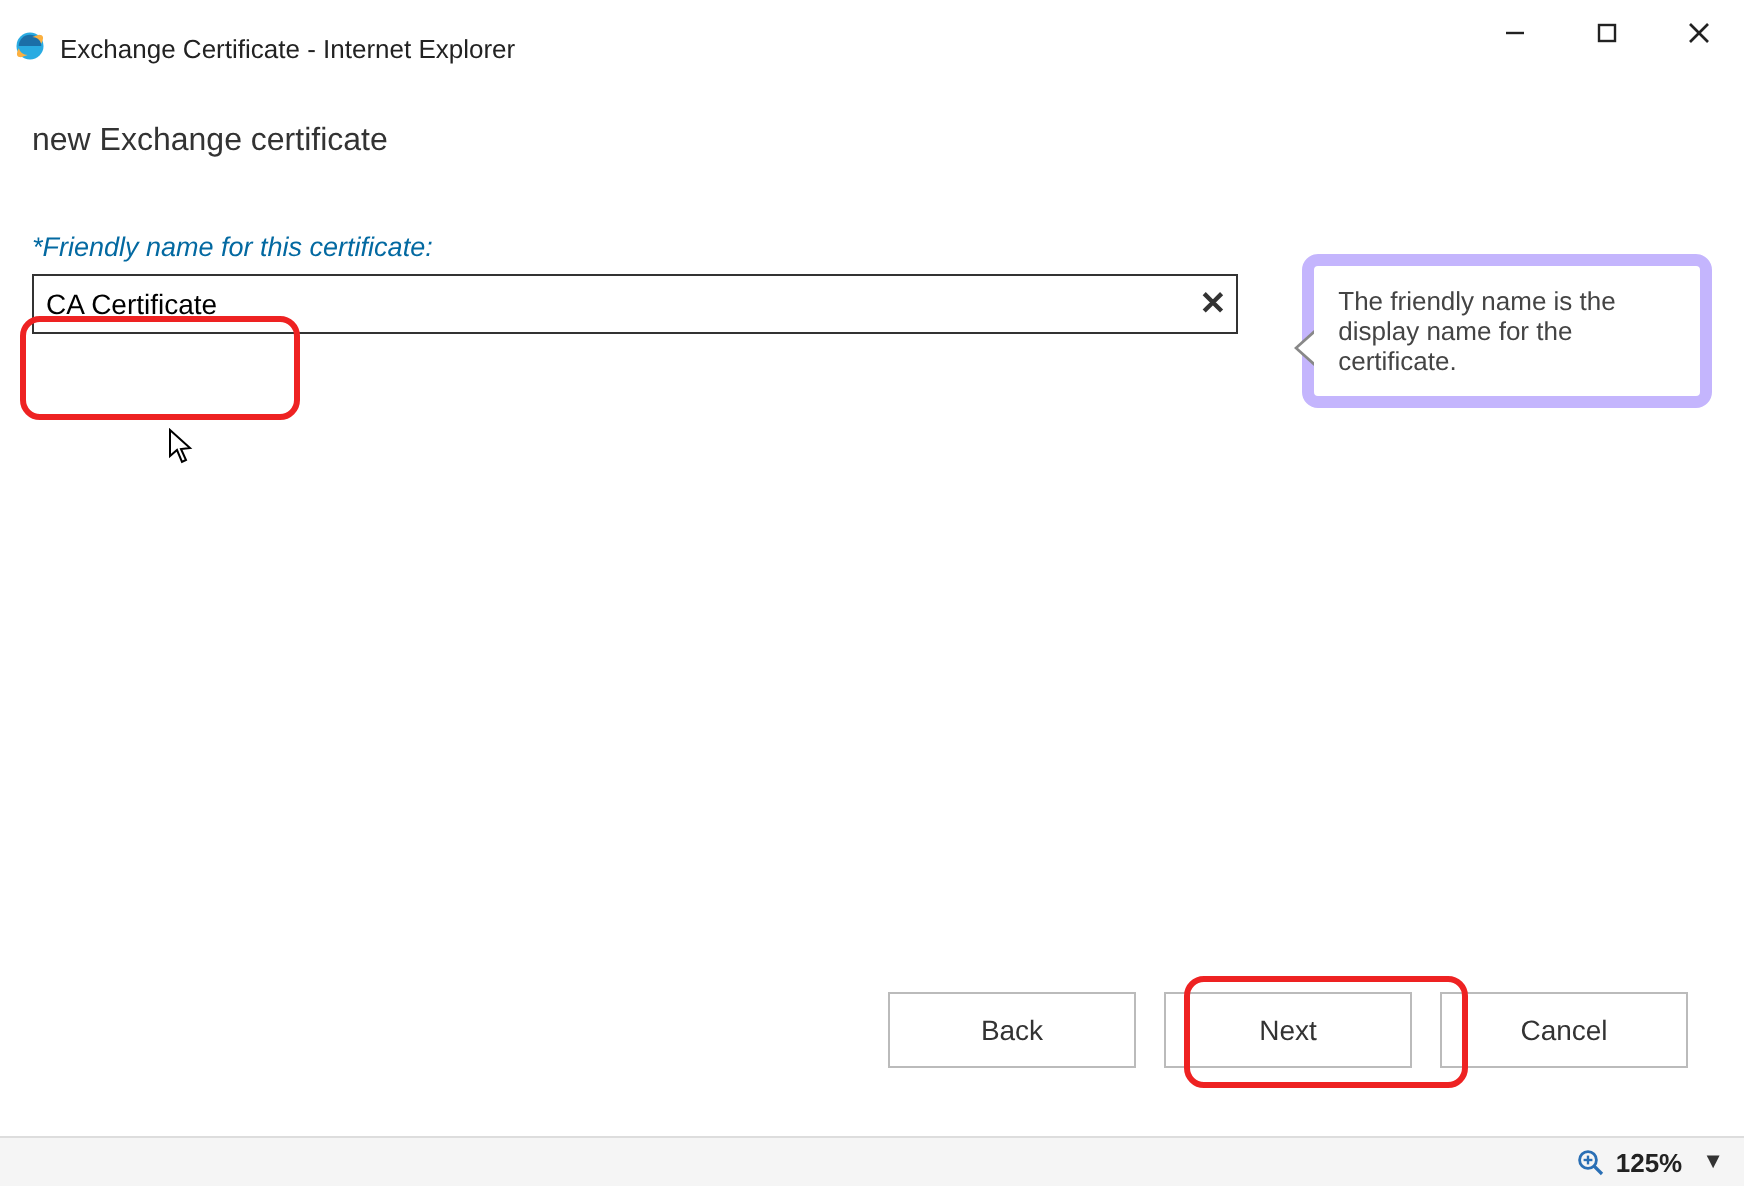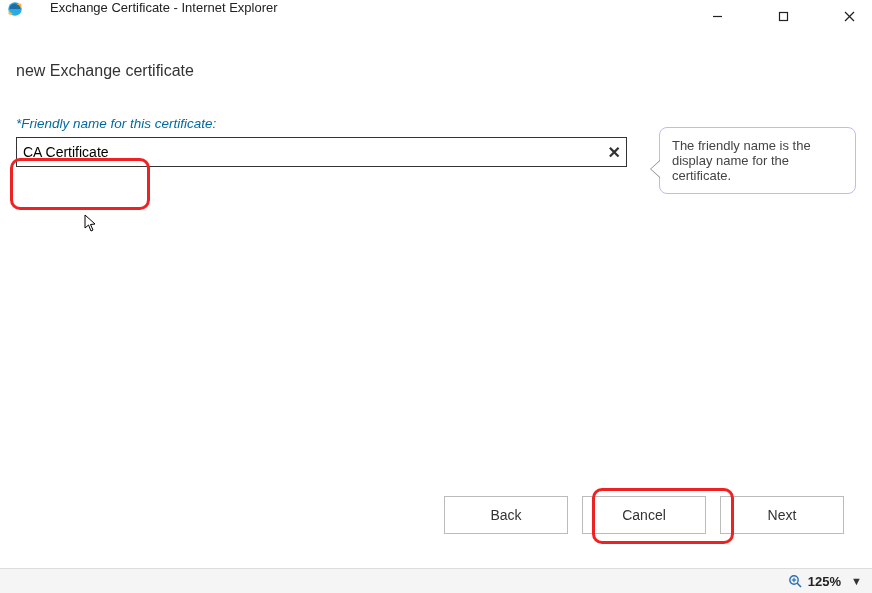--- a/index.html
+++ b/index.html
@@ -9,25 +9,24 @@
     height: 593px;
     font-family: "Segoe UI", Arial, sans-serif;
     background: #fff;
     color: #222;
     overflow: hidden;
   }
 
   
   .titlebar {
     display: flex;
-    align-items: flex-start;
+    align-items: flex-end;
     height: 32px;
     padding: 0 0 0 6px;
     font-size: 13px;
-    gap: 20px;
   }
   .titlebar .ie-icon {
     width: 18px;
     height: 18px;
     margin-right: 6px;
     position: relative;
   }
   .titlebar .ie-icon svg { width: 18px; height: 18px; display:block; }
   .titlebar .title-text { flex: 0 0 auto; }
   .titlebar .spacer { flex: 1 1 auto; }
@@ -103,21 +102,21 @@
     left: 10px;
     top: 158px;
     width: 134px;
     height: 46px;
   }
 
   
   .tip {
     position: relative;
     width: 182px;
-    border: 1px solid #c4b5fd;
+    border: 6px solid #c4b5fd;
     border-radius: 8px;
     padding: 10px 12px;
     font-size: 13px;
     color: #444;
     background: #fff;
     margin-top: -10px;
   }
   .tip::before {
     content: "";
     position: absolute;
@@ -263,24 +262,24 @@
   <svg viewBox="0 0 14 20">
     <path d="M1 1 L1 14 L4.5 11 L7 17 L9 16 L6.5 10.5 L11 10 Z" fill="#fff" stroke="#000" stroke-width="1"></path>
   </svg>
 </div>
 
 <div class="footer">
   <div class="btn">
       <span>Back</span>
     </div>
   <div class="btn">
+      <span>Next</span>
+    </div>
+  <div class="btn">
       <span>Cancel</span>
-    </div>
-  <div class="btn">
-      <span>Next</span>
     </div>
 </div>
 
 <div class="anno-next"></div>
 
 <div class="statusbar">
   <span class="zoom-icon">
     <svg viewBox="0 0 14 14">
       <circle cx="6" cy="6" r="4.2" fill="none" stroke="#2a6fb5" stroke-width="1.4"></circle>
       <line x1="9" y1="9" x2="13" y2="13" stroke="#2a6fb5" stroke-width="1.6"></line>

